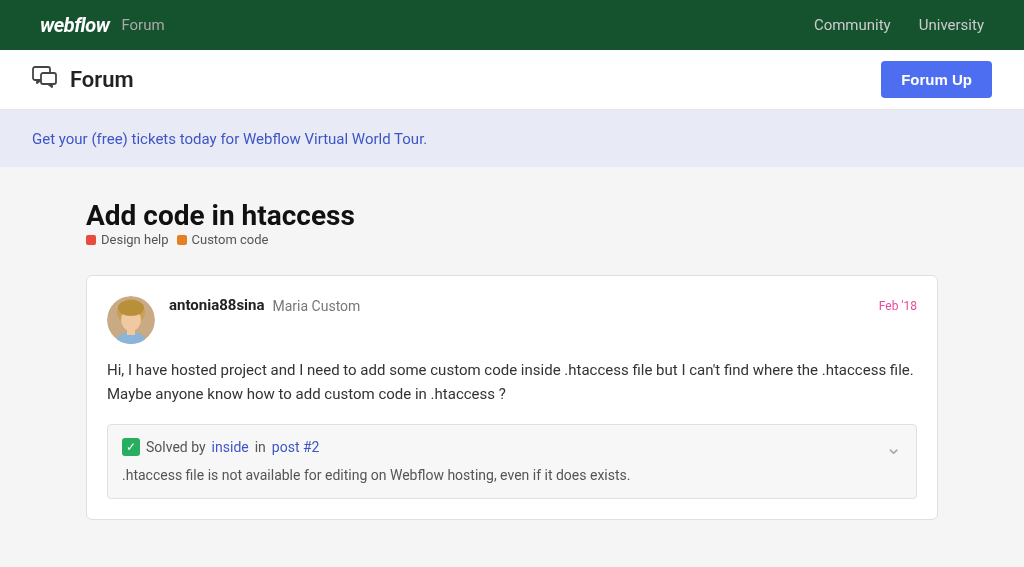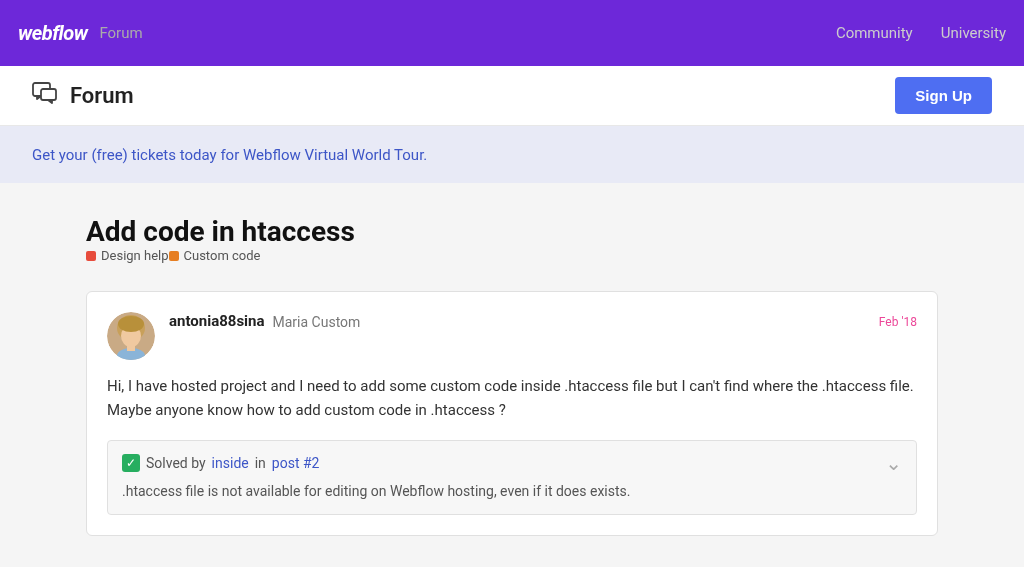--- a/index.html
+++ b/index.html
@@ -1,25 +1,25 @@
 <!DOCTYPE html>
 <html><head>
   <meta charset="utf-8">
   <style>
     * { box-sizing: border-box; margin: 0; padding: 0; }
     body { font-family: -apple-system, BlinkMacSystemFont, 'Segoe UI', Roboto, Helvetica, Arial, sans-serif; background: #f5f5f5; color: #333; }
 
     
     .top-nav {
-      background: #6d28d9;
+      background: #14532d;
       display: flex;
       align-items: center;
       justify-content: space-between;
-      padding: 0 18px;
-      height: 66px;
+      padding: 0 40px;
+      height: 50px;
     }
     .top-nav-left {
       display: flex;
       align-items: center;
       gap: 12px;
     }
     .logo-webflow {
       font-style: italic;
       font-weight: 700;
       font-size: 20px;
@@ -98,20 +98,21 @@
 
     .post-title {
       font-size: 28px;
       font-weight: 700;
       color: #111;
     }
 
     .tag-list {
       display: flex;
       align-items: center;
+      gap: 8px;
       margin-bottom: 28px;
     }
     .tag {
       display: flex;
       align-items: center;
       gap: 5px;
       font-size: 13px;
       color: #555;
       cursor: pointer;
     }
@@ -248,21 +249,21 @@
       
       <svg width="26" height="22" viewBox="0 0 26 22" fill="none" xmlns="http://www.w3.org/2000/svg">
         <rect x="1" y="1" width="17" height="13" rx="2" stroke="#444" stroke-width="1.8" fill="none"></rect>
         <polyline points="5,14 5,17 9,14" stroke="#444" stroke-width="1.8" fill="none" stroke-linejoin="round"></polyline>
         <rect x="9" y="7" width="15" height="11" rx="2" stroke="#444" stroke-width="1.8" fill="white"></rect>
         <polyline points="20,18 20,21 16,18" stroke="#444" stroke-width="1.8" fill="none" stroke-linejoin="round"></polyline>
       </svg>
     </span>
     <span class="forum-title">Forum</span>
   </div>
-  <button class="signup-btn">Sign Up</button>
+  <button class="signup-btn">Forum Up</button>
 </header>
 
 <div class="banner">
   <a href="#">Get your (free) tickets today for Webflow Virtual World Tour.</a>
 </div>
 
 <main class="main-content">
 
   <h1 class="post-title">Add code in htaccess</h1>
 

